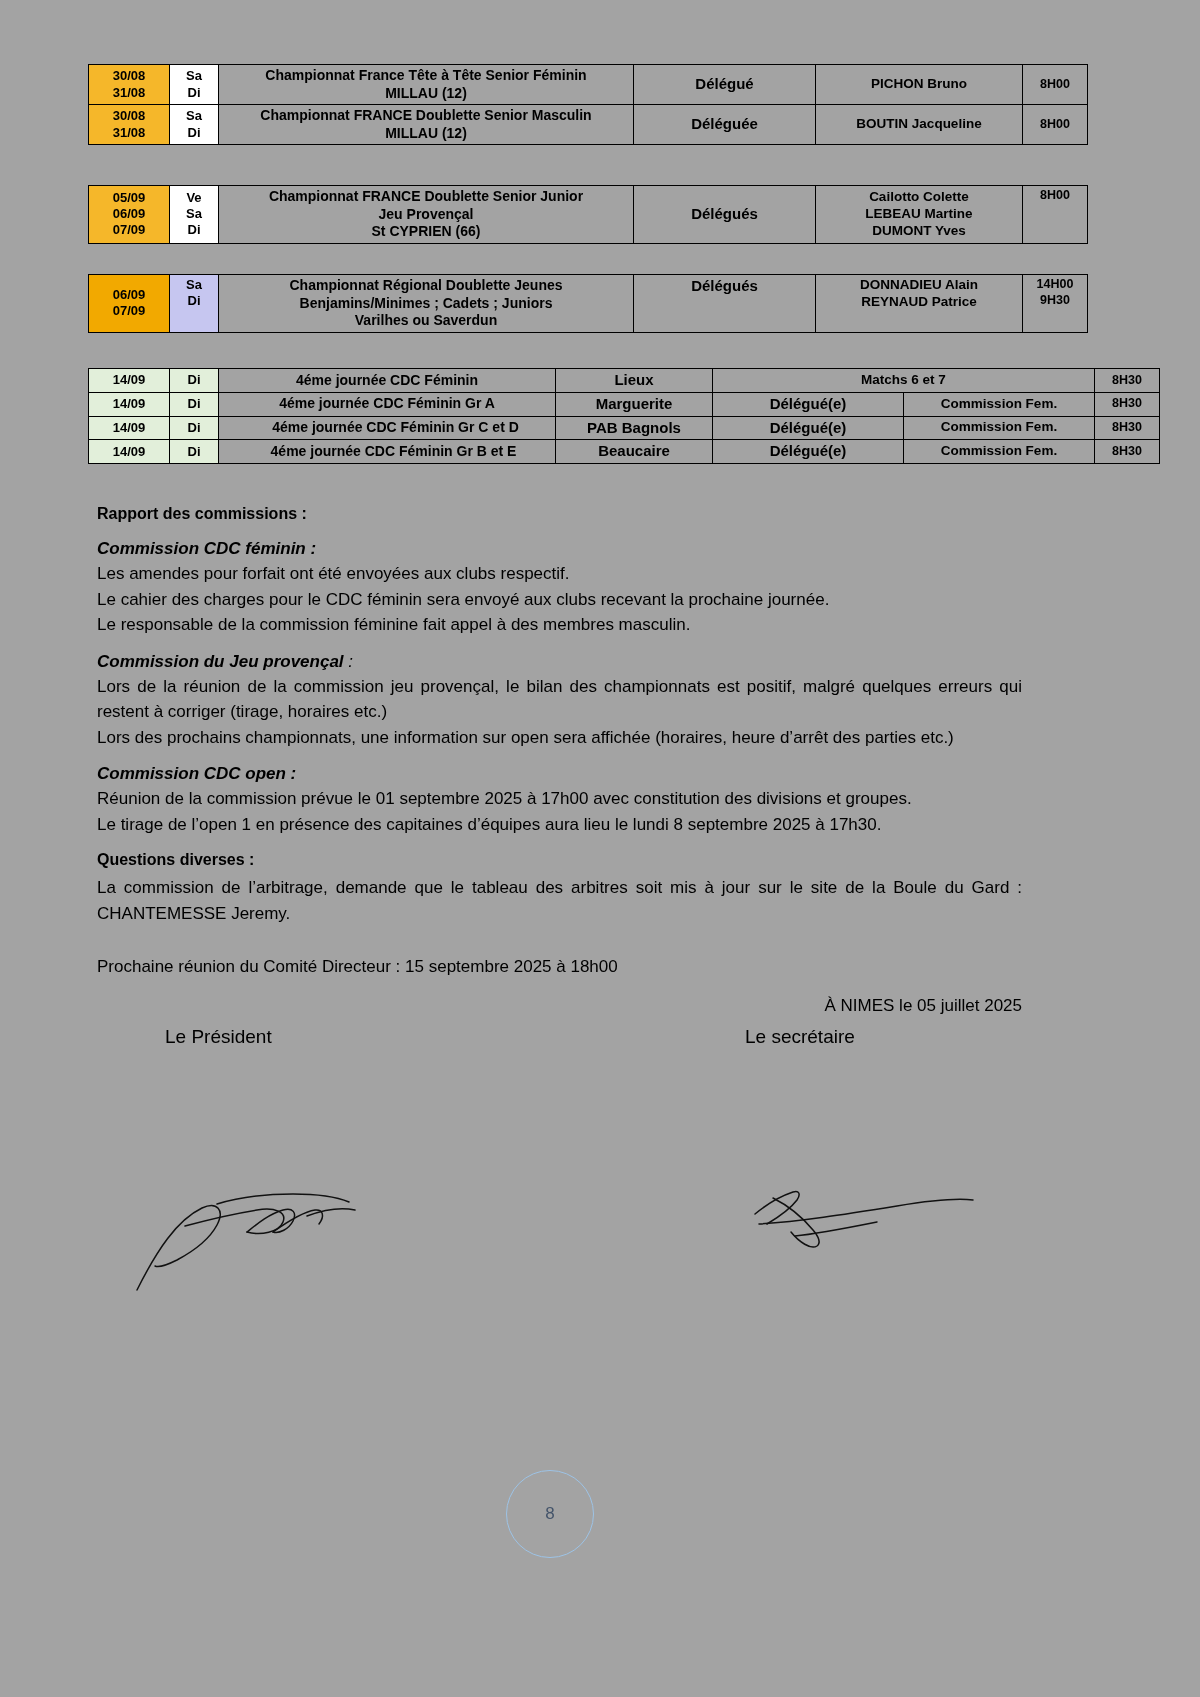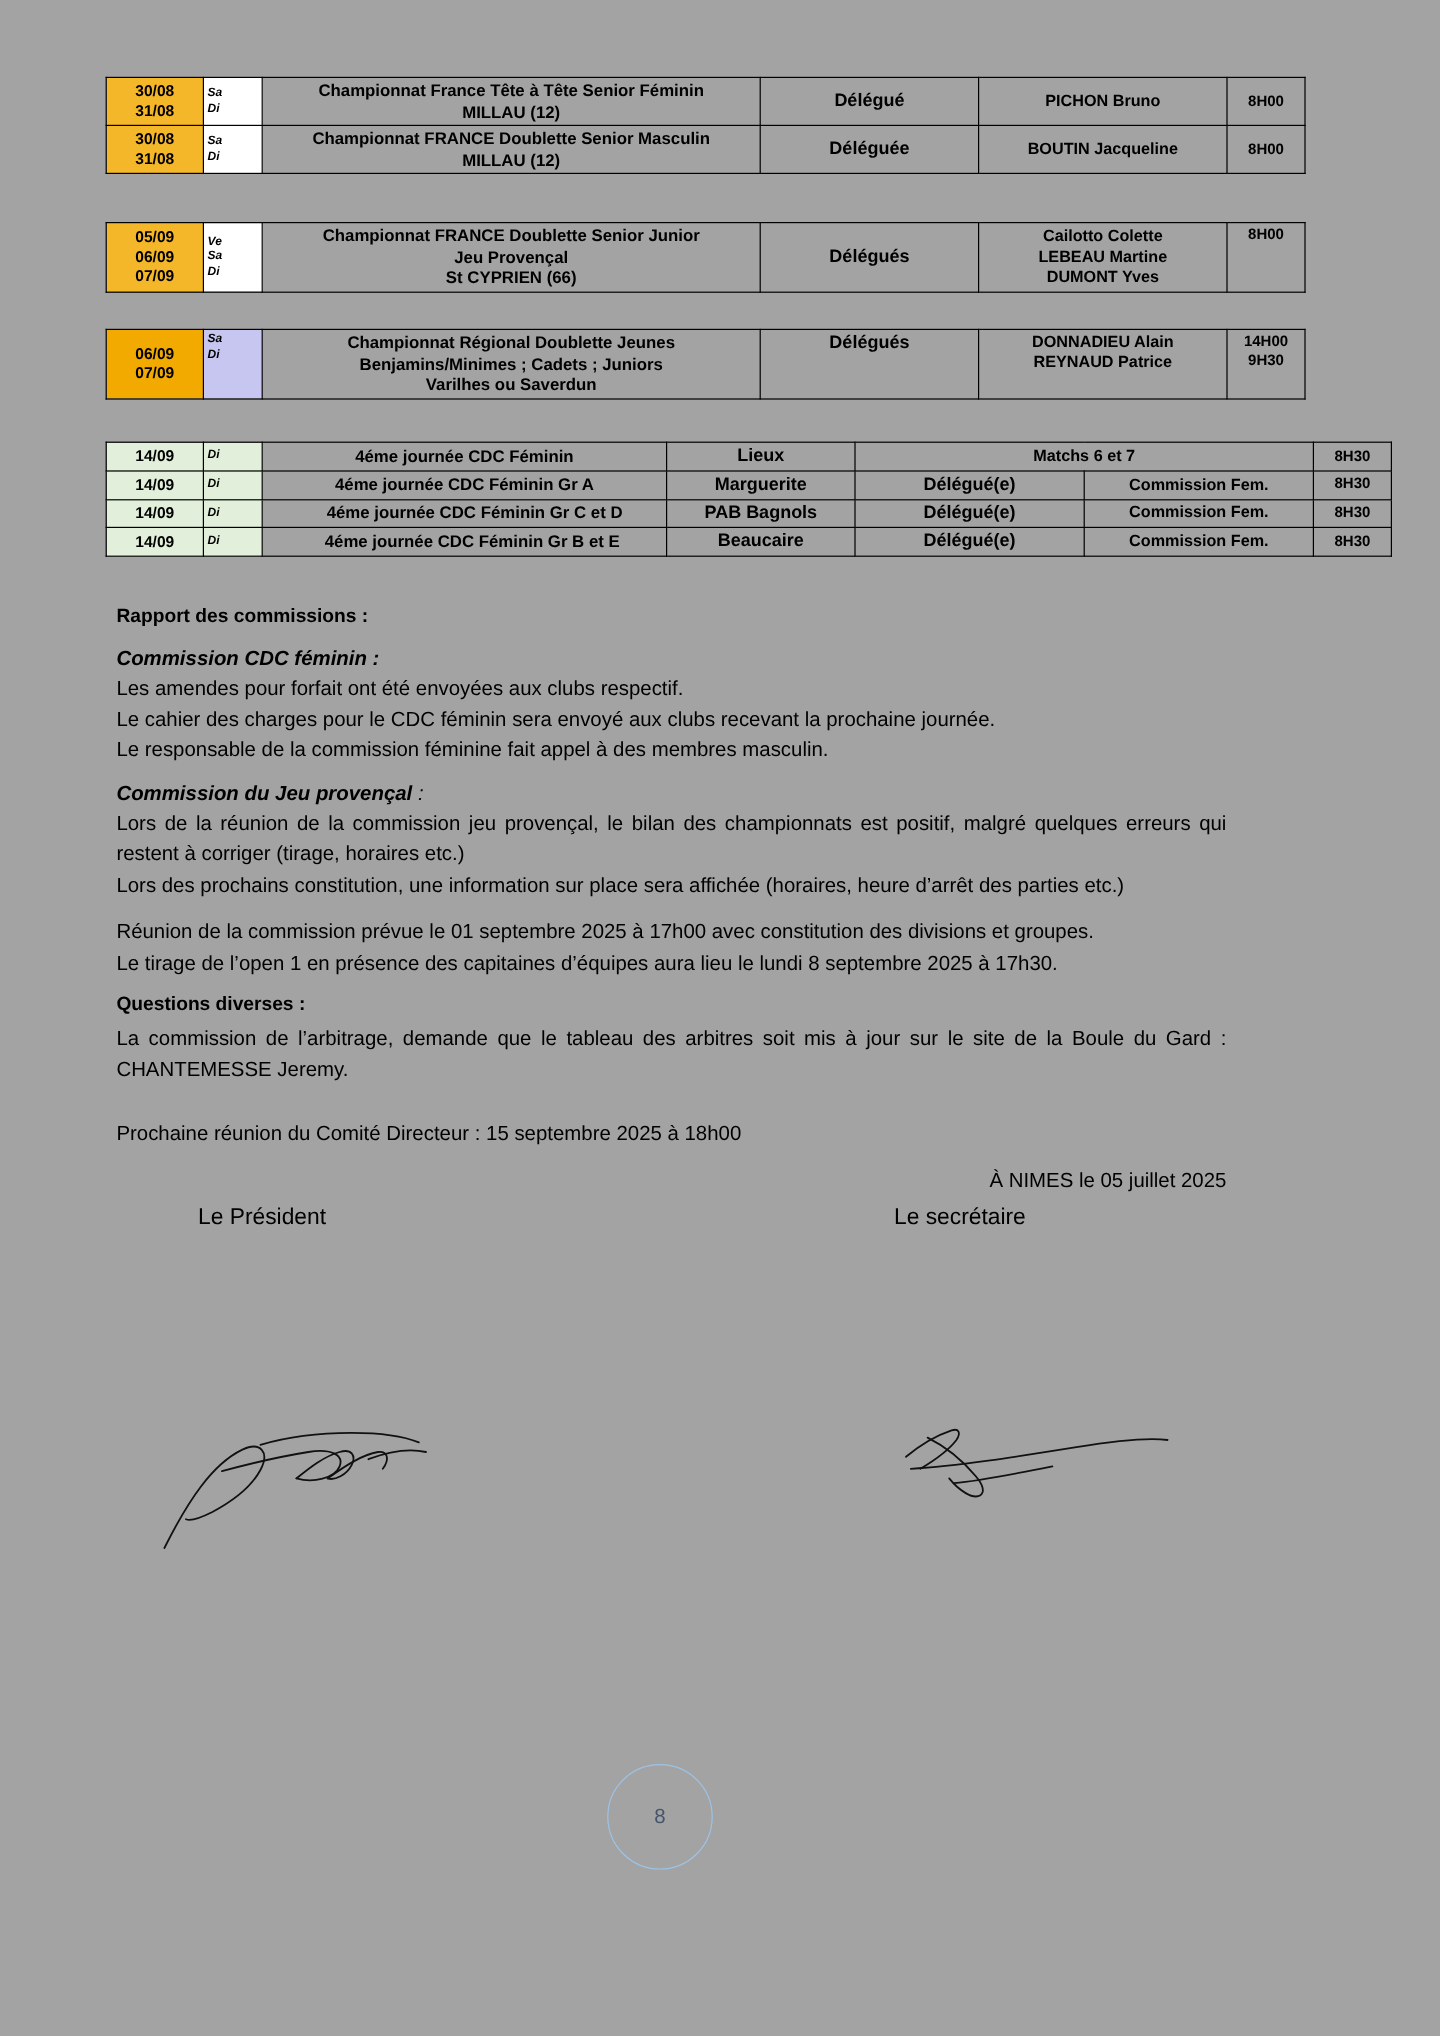--- a/index.html
+++ b/index.html
@@ -36,23 +36,23 @@
     line-height: 1.25;
   }
   .c-date {
     width: 74px;
     text-align: center;
     font-weight: bold;
     font-size: 13px;
   }
   .c-day {
     width: 42px;
-    font-weight: bold;
-    font-size: 10px;
-    font-style: italic;
+    text-align: center;
+    font-weight: bold;
+    font-size: 13px;
   }
   .c-title {
     text-align: center;
     font-weight: bold;
     font-size: 14px;
   }
   .c-role {
     width: 175px;
     text-align: center;
     font-weight: bold;
@@ -306,24 +306,25 @@
 
     <h3 class="sub">Commission CDC féminin :</h3>
     <p class="txt">Les amendes pour forfait ont été envoyées aux clubs respectif.</p>
     <p class="txt">Le cahier des charges pour le CDC féminin sera envoyé aux clubs recevant la prochaine journée.</p>
     <p class="txt">Le responsable de la commission féminine fait appel à des membres masculin.</p>
 
     <div class="gap-s"></div>
 
     <h3 class="sub"><span>Commission du Jeu provençal</span><span style="font-weight:normal;"> :</span></h3>
     <p class="txt just">Lors de la réunion de la commission jeu provençal, le bilan des championnats est positif, malgré quelques erreurs qui restent à corriger (tirage, horaires etc.)</p>
-    <p class="txt just">Lors des prochains constitution, une information sur place sera affichée (horaires, heure d’arrêt des parties etc.)</p>
+    <p class="txt just">Lors des prochains championnats, une information sur open sera affichée (horaires, heure d’arrêt des parties etc.)</p>
 
     <div class="gap-s"></div>
 
+    <h3 class="sub">Commission CDC open :</h3>
     <p class="txt just">Réunion de la commission prévue le 01 septembre 2025 à 17h00 avec constitution des divisions et groupes.</p>
     <p class="txt just">Le tirage de l’open 1 en présence des capitaines d’équipes aura lieu le lundi 8 septembre 2025 à 17h30.</p>
 
     <div class="gap-s"></div>
 
     <h2 class="sec" style="margin-bottom:6px;">Questions diverses :</h2>
     <p class="txt just">La commission de l’arbitrage, demande que le tableau des arbitres soit mis à jour sur le site de la Boule du Gard : CHANTEMESSE Jeremy.</p>
 
     <div class="gap-l"></div>
 

